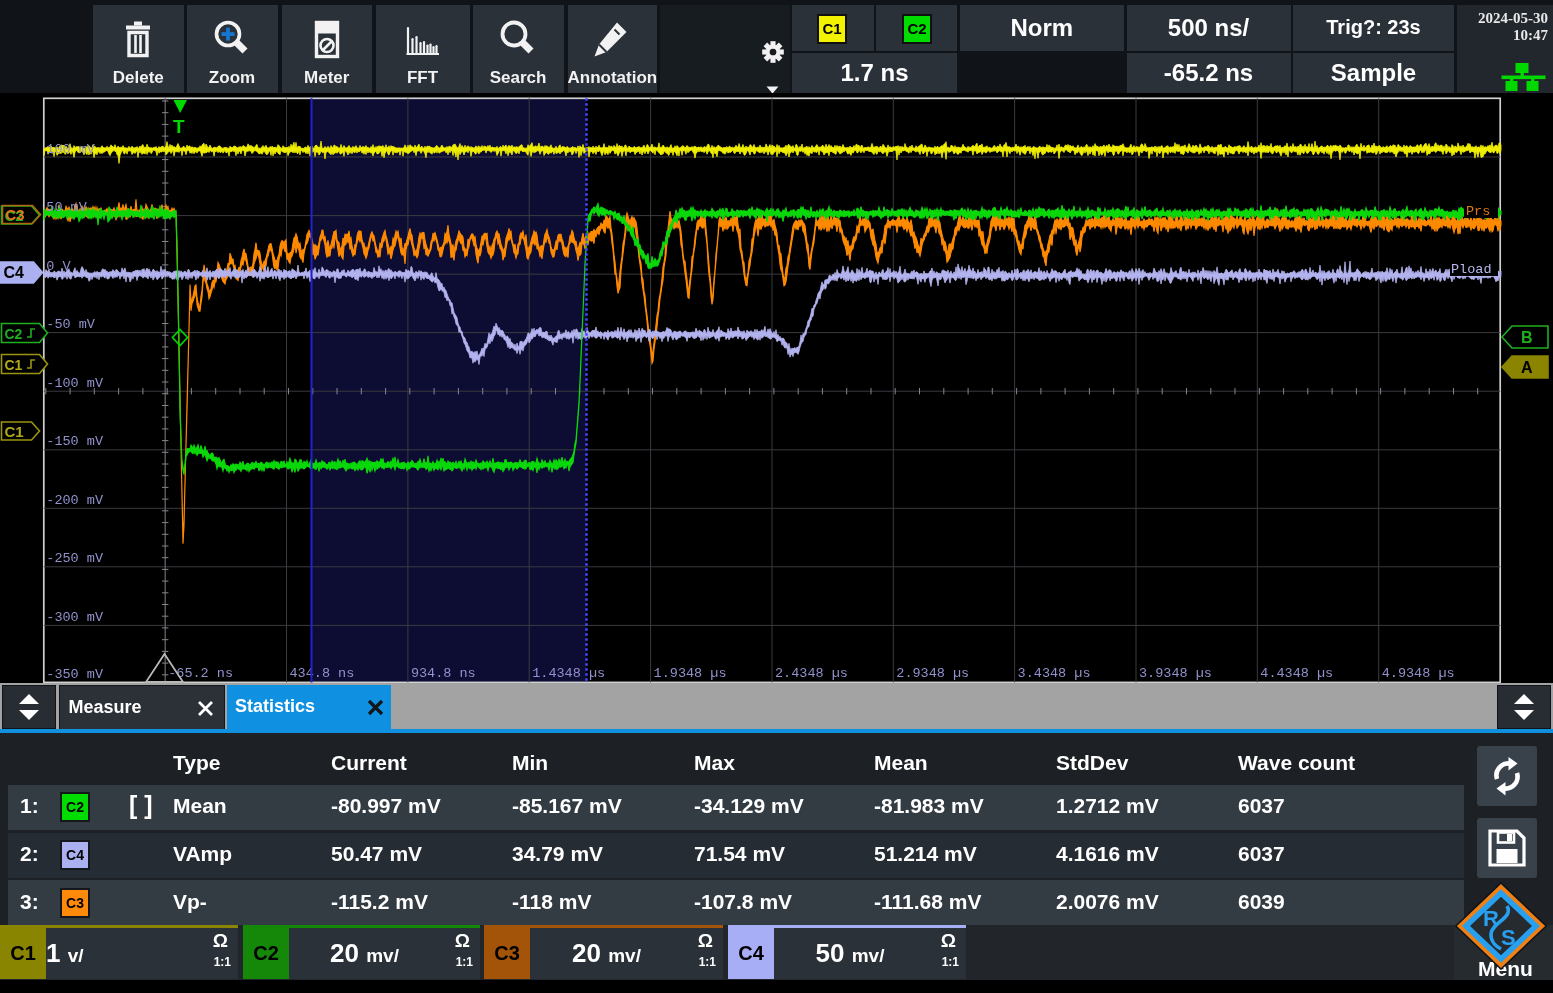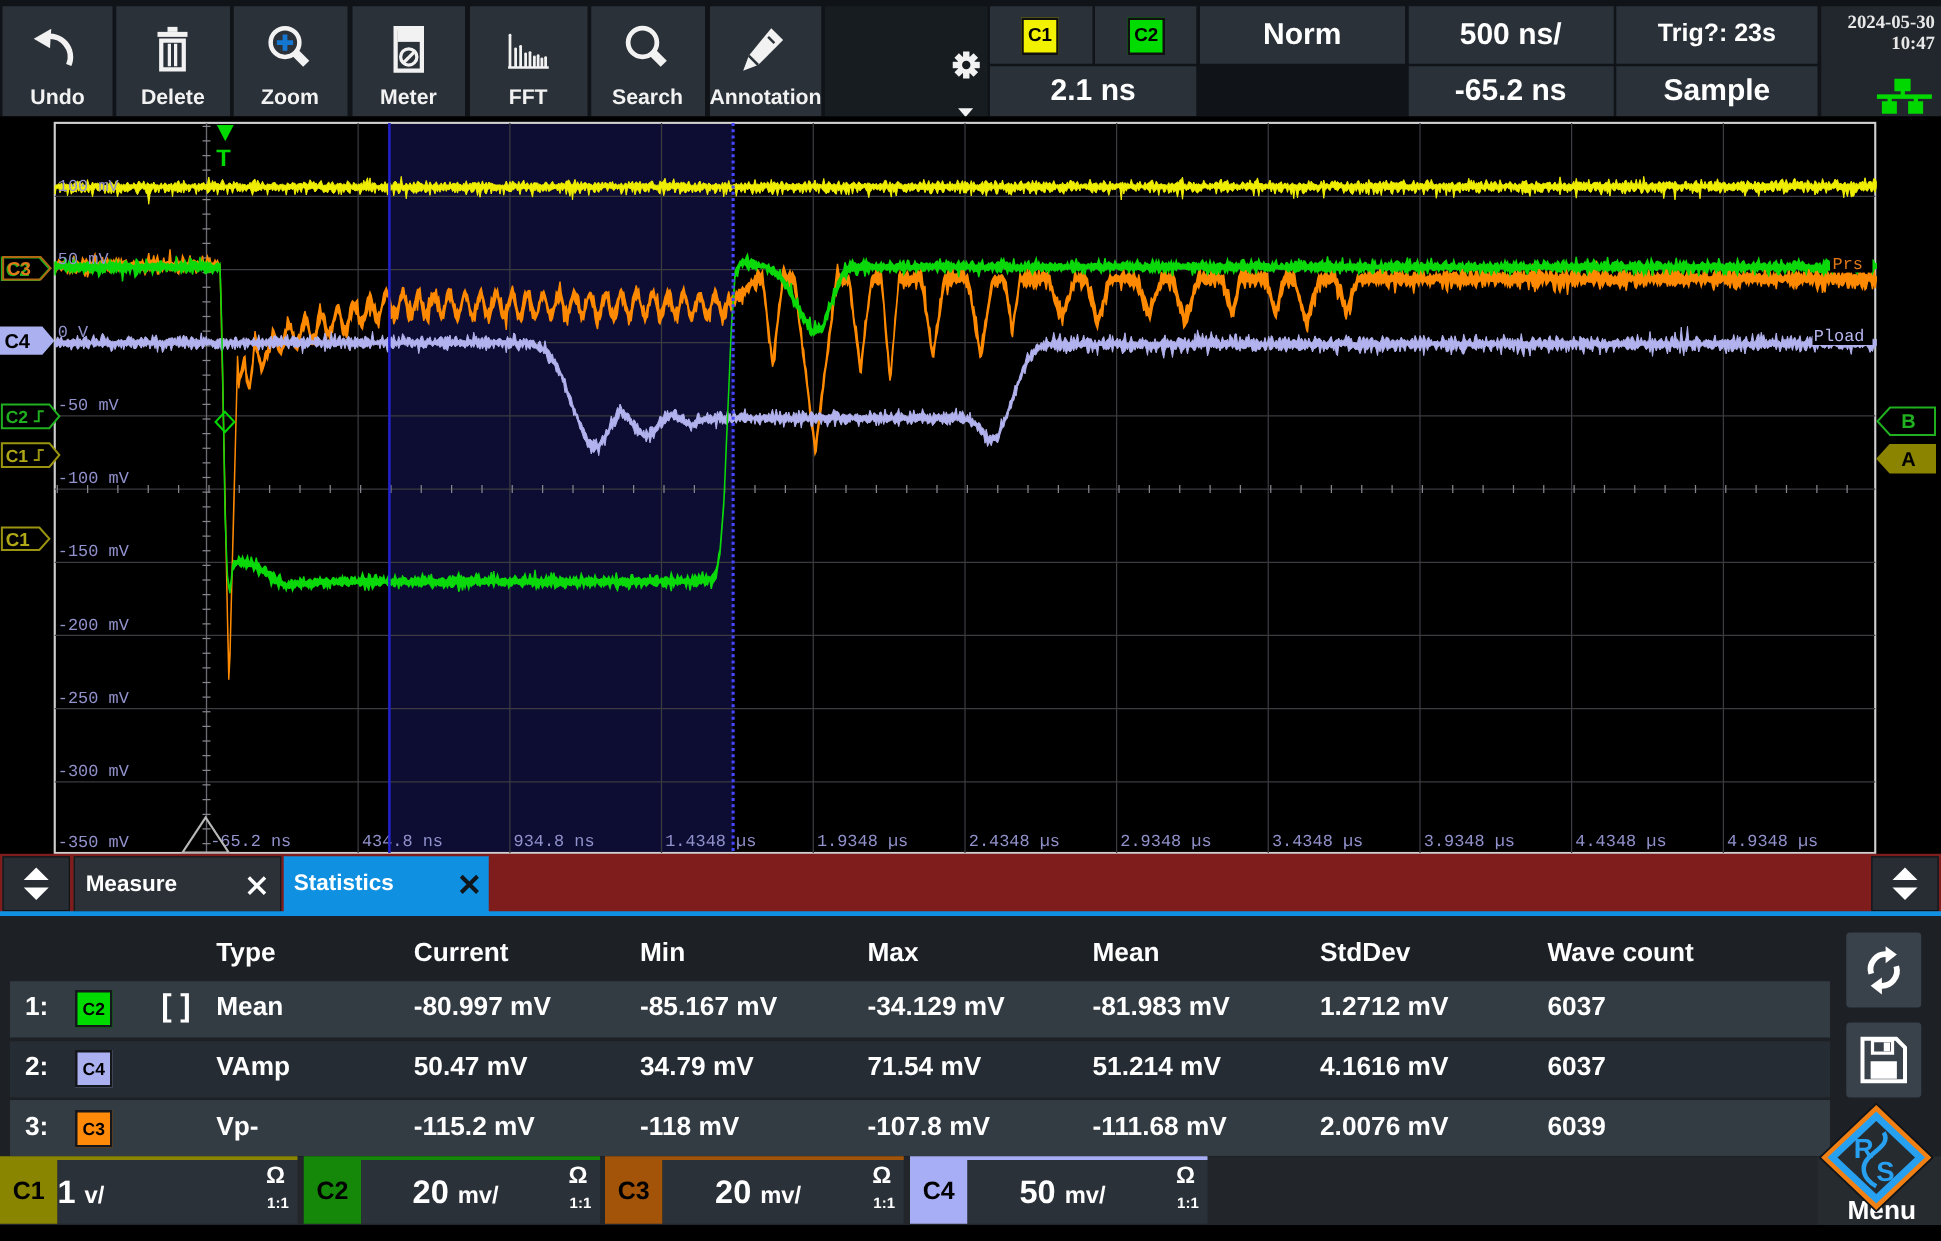--- a/index.html
+++ b/index.html
@@ -10,24 +10,20 @@
 .icbtn .lb { position:absolute; bottom:5px; left:0; right:0; color:#f2f2f2;
   font-weight:bold; font-size:17px; }
 .tcell { position:absolute; background:#2a3138; color:#fff; font-weight:bold;
   display:flex; align-items:center; justify-content:center; }
 .w { color:#fff; font-weight:bold; }
 svg { display:block; }
 </style></head><body>
 <div id="scr">
     <div class="abs" style="left:0;top:0;width:1553px;height:96px;background:#101418;">
       <div class="abs" style="left:660px;top:5px;width:130px;height:88px;background:#171c21;"></div>
-      <div class="icbtn" style="left:2px;width:88px;"><div style="margin-top:13px;display:inline-block;"><svg width="44" height="44" viewBox="0 0 44 44">
-            <path d="M12 11.5 A16.5 16.5 0 0 1 31 34" stroke="#f2f2f2" stroke-width="4.5" fill="none"></path>
-            <polygon points="3,13 17,5 16,20.5" fill="#f2f2f2"></polygon>
-          </svg></div><div class="lb">Undo</div></div>
       <div class="icbtn" style="left:93px;width:90.5px;"><div style="margin-top:13px;display:inline-block;"><svg width="44" height="44" viewBox="0 0 44 44">
             <rect x="10" y="7.5" width="24" height="4" fill="#f2f2f2"></rect>
             <rect x="18" y="3.5" width="8" height="4" fill="#f2f2f2"></rect>
             <path d="M13 14.5 H31 V37.5 H13 Z" stroke="#f2f2f2" stroke-width="3.4" fill="none"></path>
             <line x1="19.5" y1="17" x2="19.5" y2="35" stroke="#f2f2f2" stroke-width="2.6"></line>
             <line x1="24.5" y1="17" x2="24.5" y2="35" stroke="#f2f2f2" stroke-width="2.6"></line>
           </svg></div><div class="lb">Delete</div></div>
       <div class="icbtn" style="left:186.5px;width:91px;"><div style="margin-top:13px;display:inline-block;"><svg width="46" height="46" viewBox="0 0 46 46">
             <circle cx="19" cy="16" r="11.5" stroke="#f2f2f2" stroke-width="3.6" fill="none"></circle>
             <path d="M27 24 L36 33" stroke="#f2f2f2" stroke-width="7"></path>
@@ -89,21 +85,21 @@
           <polygon points="0.5,0.5 12.5,0.5 6.5,7.5" fill="#f2f2f2"></polygon>
         </svg>
       </div>
       <div class="cell" style="left:792px;top:4.5px;width:81.5px;height:46px;"></div>
       <div class="abs" style="left:817px;top:13.5px;width:30px;height:30px;background:#f2f200;border:2px solid #101010;color:#000;font-weight:bold;font-size:15px;text-align:center;line-height:26px;">C1</div>
       <div class="cell" style="left:876px;top:4.5px;width:81px;height:46px;"></div>
       <div class="abs" style="left:902px;top:13.5px;width:30px;height:30px;background:#00dc00;border:2px solid #101010;color:#000;font-weight:bold;font-size:15px;text-align:center;line-height:26px;">C2</div>
       <div class="tcell" style="left:959.5px;top:4.5px;width:164.5px;height:46px;font-size:24px;">Norm</div>
       <div class="tcell" style="left:1126.5px;top:4.5px;width:164px;height:46px;font-size:24px;">500 ns/</div>
       <div class="tcell" style="left:1293px;top:4.5px;width:161px;height:46px;font-size:20px;">Trig?: 23s</div>
-      <div class="tcell" style="left:792px;top:52.5px;width:165px;height:40.5px;font-size:24px;">2.1 ns</div>
+      <div class="tcell" style="left:792px;top:52.5px;width:165px;height:40.5px;font-size:24px;">1.7 ns</div>
       <div class="tcell" style="left:1126.5px;top:52.5px;width:164px;height:40.5px;font-size:24px;">-65.2 ns</div>
       <div class="tcell" style="left:1293px;top:52.5px;width:161px;height:40.5px;font-size:24px;">Sample</div>
       <div class="cell" style="left:1456.5px;top:4.5px;width:96.5px;height:88.5px;background:#22272d;">
         <div class="abs" style="right:5px;top:5px;color:#e8e8e8;font-size:15px;font-weight:bold;text-align:right;line-height:17px;">2024-05-30<br>10:47</div>
         <svg class="abs" style="left:44px;top:55px;" width="46" height="34" viewBox="0 0 46 34">
           <g fill="#00d800">
             <rect x="14.5" y="3" width="13" height="10"></rect>
             <rect x="4.5" y="21" width="12" height="10"></rect>
             <rect x="25.5" y="21" width="12" height="10"></rect>
             <rect x="0.5" y="15.5" width="44" height="3.6"></rect>
@@ -304,21 +300,21 @@
         <text x="4.5" y="369.5" font-size="14" font-weight="bold" fill="#b0a816" font-family="Liberation Sans, sans-serif">C1</text>
         <path d="M27,368 h4 v-8 h4" stroke="#9a9410" stroke-width="1.6" fill="none"></path>
         <path d="M1.5,422.0 H31.5 L39.5,431 L31.5,440.0 H1.5 Z" fill="#000" stroke="#9a9410" stroke-width="1.6"></path>
         <text x="4.5" y="436.5" font-size="15" font-weight="bold" fill="#b0a816" font-family="Liberation Sans, sans-serif">C1</text>
         <path d="M1548,326.0 H1512 L1502,337 L1512,348.0 H1548 Z" fill="#000" stroke="#1faf1f" stroke-width="1.6"></path>
         <text x="1521" y="342.5" font-size="16" font-weight="bold" fill="#1faf1f" font-family="Liberation Sans, sans-serif">B</text>
         <path d="M1548,356.0 H1512 L1502,367 L1512,378.0 H1548 Z" fill="#8a8400" stroke="#8a8400" stroke-width="1.6"></path>
         <text x="1521" y="372.5" font-size="16" font-weight="bold" fill="#000" font-family="Liberation Sans, sans-serif">A</text>
 </svg>
     </div>
-    <div class="abs" style="left:0;top:683px;width:1553px;height:50px;background:#7f1d1d;">
+    <div class="abs" style="left:0;top:683px;width:1553px;height:50px;background:#a3a3a3;">
       <div class="abs" style="left:2px;top:2px;width:54px;height:44px;background:#272d33;border:1px solid #101418;">
         <svg width="52" height="42">
           <polygon points="26,8 36,18 16,18" fill="#fff"></polygon>
           <polygon points="16,24 36,24 26,34" fill="#fff"></polygon>
         </svg>
       </div>
       <div class="abs" style="left:58.5px;top:1.5px;width:166px;height:45px;background:#2b3137;border:1px solid #14181c;">
         <span class="abs" style="left:9px;top:11px;color:#fff;font-weight:bold;font-size:18px;">Measure</span>
         <svg class="abs" style="left:136px;top:13px;" width="20" height="20">
           <path d="M3 3 L16 16 M16 3 L3 16" stroke="#fff" stroke-width="2.8"></path>

